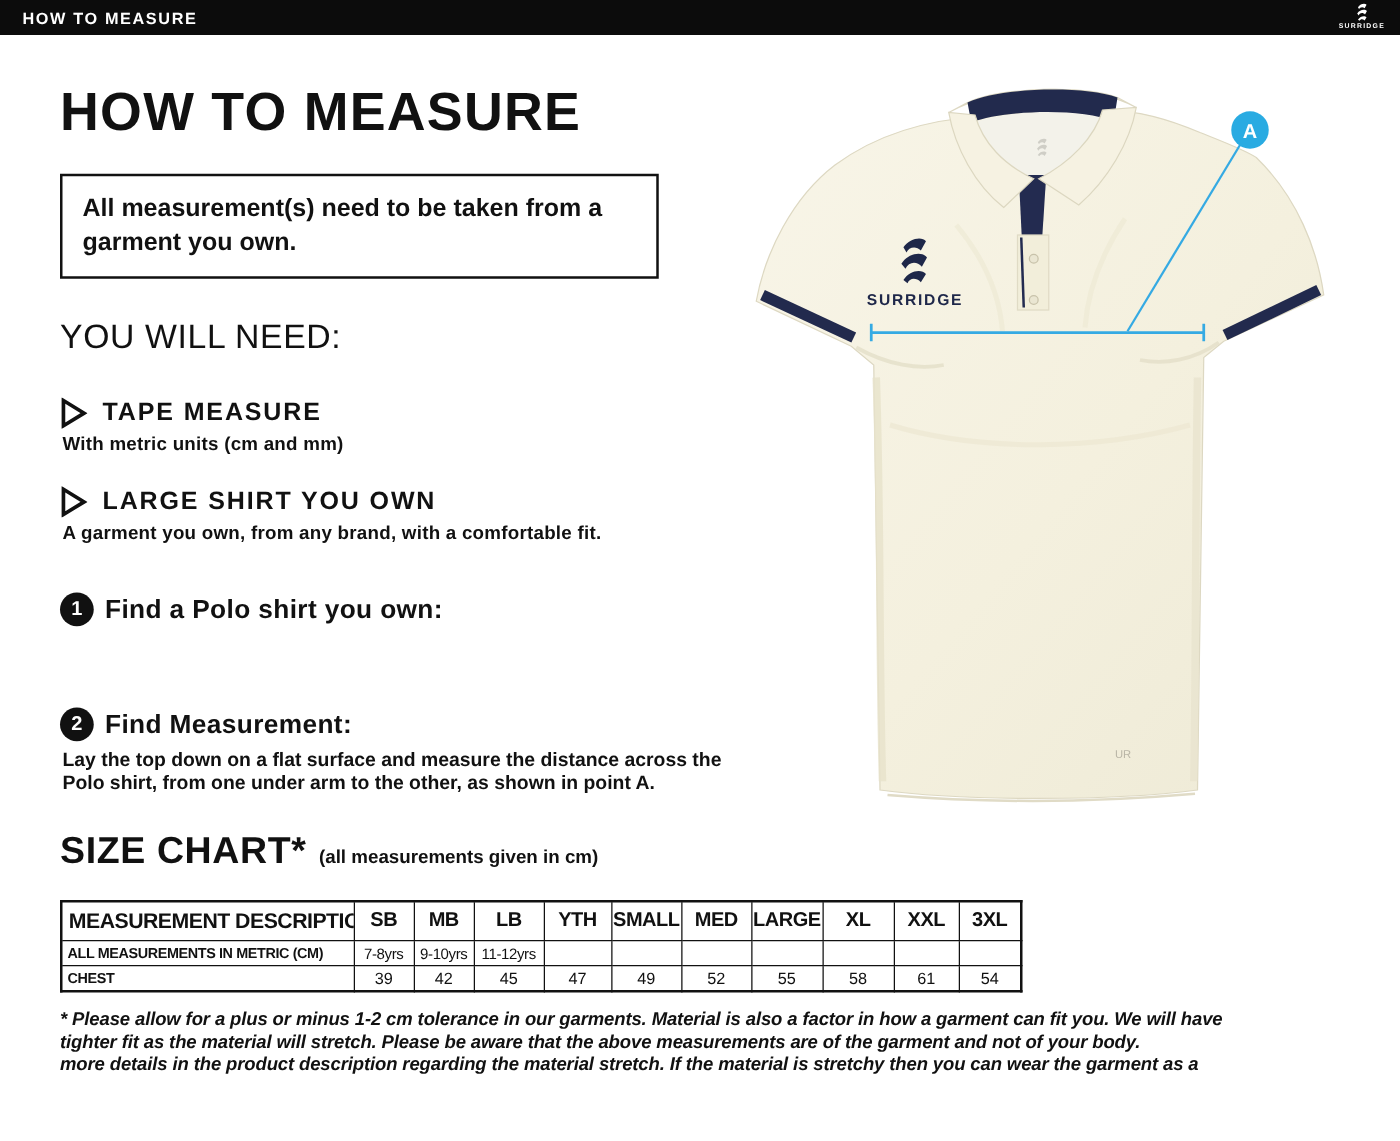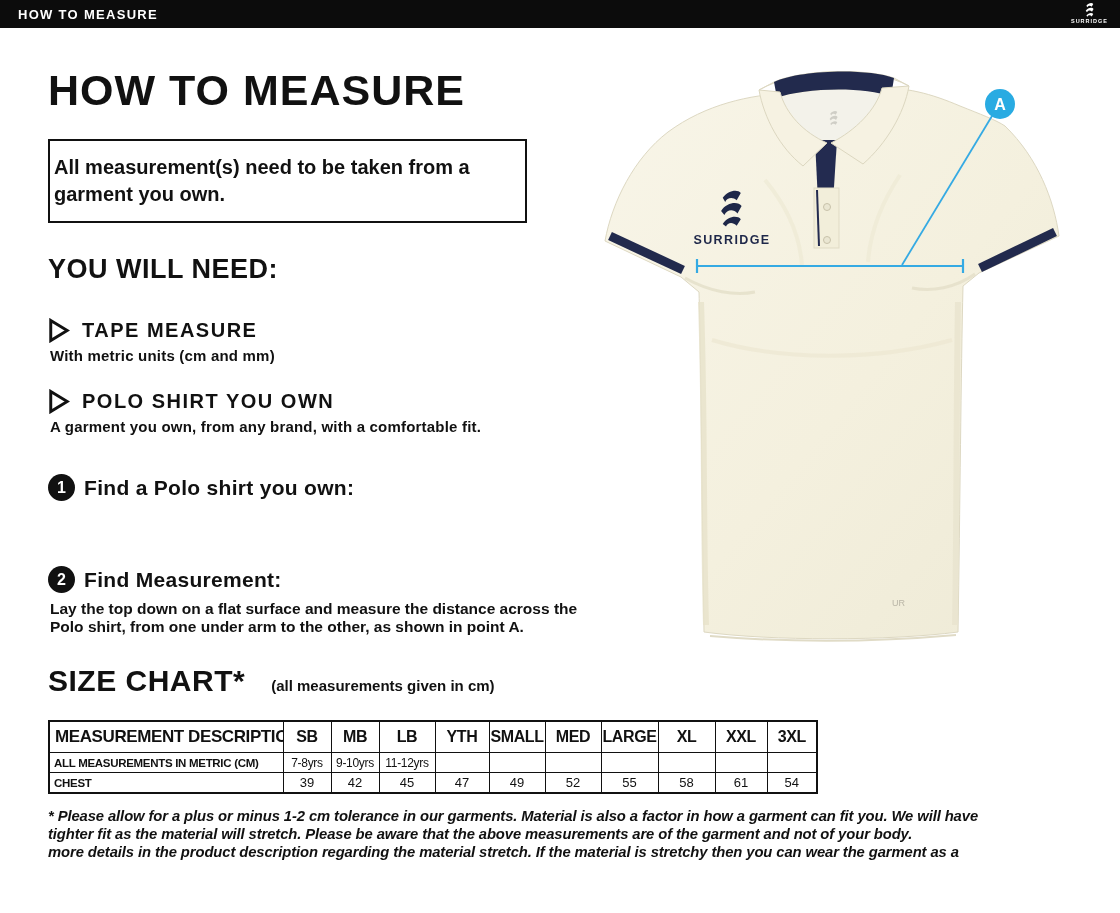--- a/index.html
+++ b/index.html
@@ -12,39 +12,39 @@
   
   .topbar{position:absolute;left:0;top:0;width:1120px;height:28px;background:#0c0c0c;display:flex;align-items:center;}
   .topbar-title{color:#fff;font-size:13px;font-weight:bold;letter-spacing:1.3px;margin-left:18px;}
   .topbar-logo{position:absolute;right:12px;top:2px;display:flex;flex-direction:column;align-items:center;gap:1px;}
   .logo-mark{width:13px;height:15px;color:#ffffff;}
   .topbar-brand{color:#fff;font-size:5.5px;font-weight:bold;letter-spacing:1px;}
 
   
   .page-title{position:absolute;left:48px;top:66px;margin:0;font-size:43px;font-weight:bold;letter-spacing:1px;}
   .notice-box{position:absolute;left:48px;top:139px;width:479px;box-sizing:border-box;border:2.5px solid #111;
-    padding:13px 4px;font-size:20px;font-weight:bold;line-height:27px;}
-  .ywn-heading{position:absolute;left:48px;top:254px;margin:0;font-size:27px;font-weight:bold;letter-spacing:.5px;}
+    padding:13px 16px;font-size:20px;font-weight:bold;line-height:27px;}
+  .ywn-heading{position:absolute;left:48px;top:254px;margin:0;font-size:27px;font-weight:normal;letter-spacing:.5px;}
 
   .need-item{position:absolute;left:48px;}
   #need-1{top:318px;} #need-2{top:389px;}
   .need-head{display:flex;align-items:center;gap:12px;}
   .tri-icon{width:22px;height:25px;flex:0 0 auto;}
   .need-label{font-size:20px;font-weight:bold;letter-spacing:1.5px;}
   .need-desc{margin-top:4px;margin-left:2px;font-size:15px;font-weight:bold;letter-spacing:.2px;}
 
   .step{position:absolute;left:48px;}
   #step-1{top:474px;} #step-2{top:566px;}
   .step-head{display:flex;align-items:center;gap:9px;}
   .step-num{width:27px;height:27px;border-radius:50%;background:#111;color:#fff;font-size:16px;font-weight:bold;
     display:flex;align-items:center;justify-content:center;flex:0 0 auto;}
   .step-title{font-size:21px;font-weight:bold;letter-spacing:.3px;}
   .step-desc{margin-top:7px;margin-left:2px;width:548px;font-size:15.5px;font-weight:bold;line-height:18px;}
 
-  .sc-heading{position:absolute;left:48px;top:664px;display:flex;align-items:baseline;gap:26px;}
+  .sc-heading{position:absolute;left:48px;top:664px;display:flex;align-items:baseline;gap:10px;}
   .sc-main{font-size:30px;font-weight:bold;letter-spacing:.5px;}
   .sc-sub{font-size:15px;font-weight:bold;}
 
   
   .size-table{position:absolute;left:48px;top:720px;border-collapse:collapse;table-layout:fixed;width:768px;
     border:2px solid #111;}
   .size-table td,.size-table th{border:1.5px solid #111;padding:0;overflow:hidden;white-space:nowrap;}
   .size-table th{height:30px;font-size:16px;font-weight:bold;letter-spacing:-.4px;text-align:center;}
   .size-table th.desc{font-size:17px;text-align:left;padding-left:5px;}
   .size-table td{height:19px;font-size:13px;font-weight:normal;text-align:center;margin-top:11px;}
@@ -101,21 +101,21 @@
       <span class="need-label">TAPE MEASURE</span>
     </div>
     <div class="need-desc">With metric units (cm and mm)</div>
   </div>
 
   <div class="need-item" id="need-2">
     <div class="need-head">
       <svg class="tri-icon" viewBox="0 0 24 26">
         <polygon points="3,2 21,13 3,24" fill="#ffffff" stroke="#111111" stroke-width="3.2" stroke-linejoin="miter"></polygon>
       </svg>
-      <span class="need-label">POLO SHIRT YOU OWN</span>
+      <span class="need-label">LARGE SHIRT YOU OWN</span>
     </div>
     <div class="need-desc">A garment you own, from any brand, with a comfortable fit.</div>
   </div>
 
   <div class="step" id="step-1">
     <div class="step-head">
       <span class="step-num">1</span>
       <span class="step-title">Find a Polo shirt you own:</span>
     </div>
   </div>

